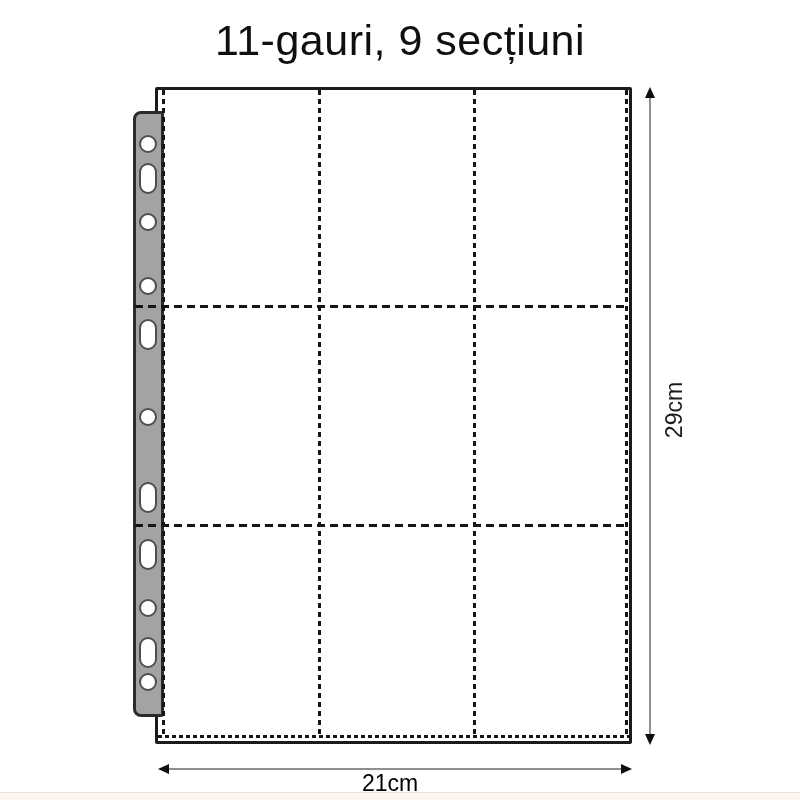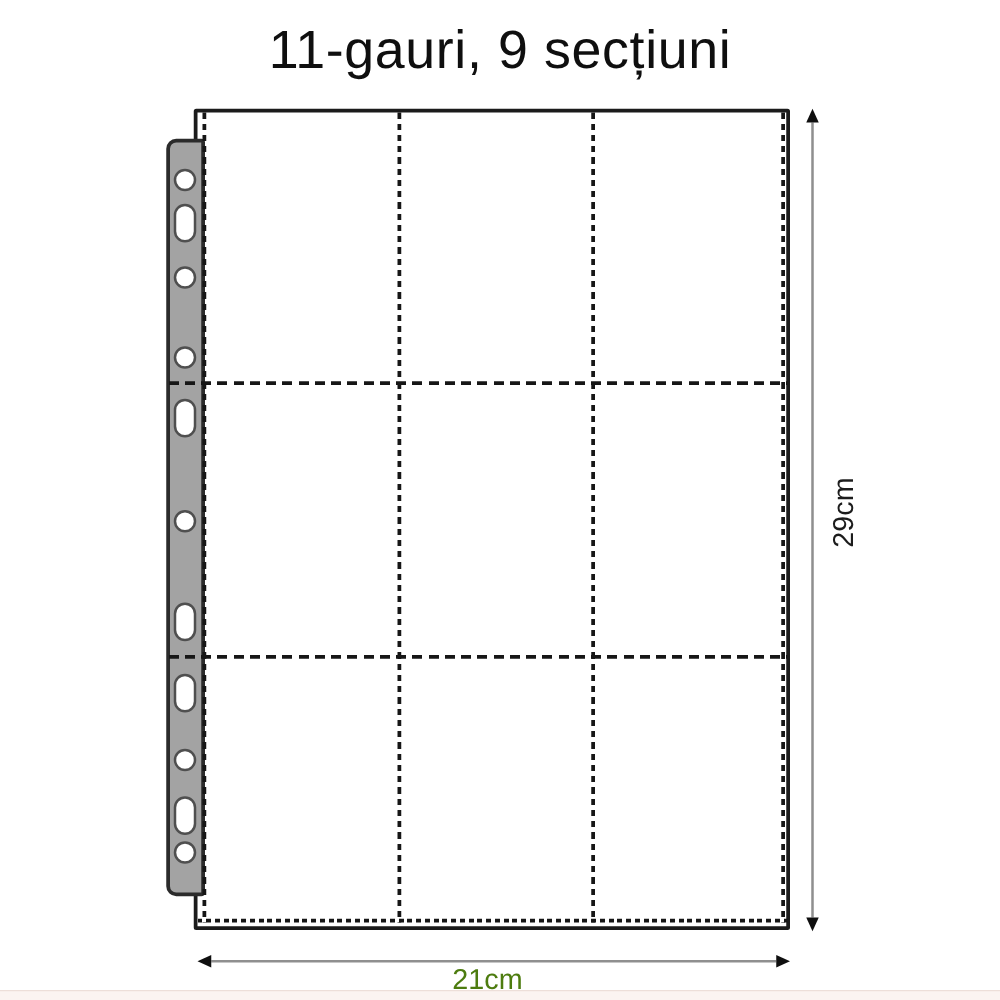--- a/index.html
+++ b/index.html
@@ -52,21 +52,21 @@
   .arr.up    { left:645px; top:87px;  border-left:5px solid transparent; border-right:5px solid transparent; border-bottom:11px solid #0f0f0f; }
   .arr.down  { left:645px; top:734px; border-left:5px solid transparent; border-right:5px solid transparent; border-top:11px solid #0f0f0f; }
   .arr.left  { left:158px; top:764px; border-top:5px solid transparent; border-bottom:5px solid transparent; border-right:11px solid #0f0f0f; }
   .arr.right { left:621px; top:764px; border-top:5px solid transparent; border-bottom:5px solid transparent; border-left:11px solid #0f0f0f; }
   .vlabel {
     position:absolute; left:634px; top:397px; width:80px; height:26px; line-height:26px;
     text-align:center; font-size:23px; color:#1c1c1c; transform:rotate(-90deg);
   }
   .hlabel {
     position:absolute; left:290px; top:770px; width:200px; text-align:center;
-    font-size:23px; color:#4d7c0f;
+    font-size:23px; color:#000000;
   }
   .bottom-band {
     position:absolute; left:0; bottom:0; width:800px; height:7px;
     background:#fbf4f1; border-top:1px solid #eddfd9;
   }
 </style>
 </head>
 <body>
 
 <div class="stage">

